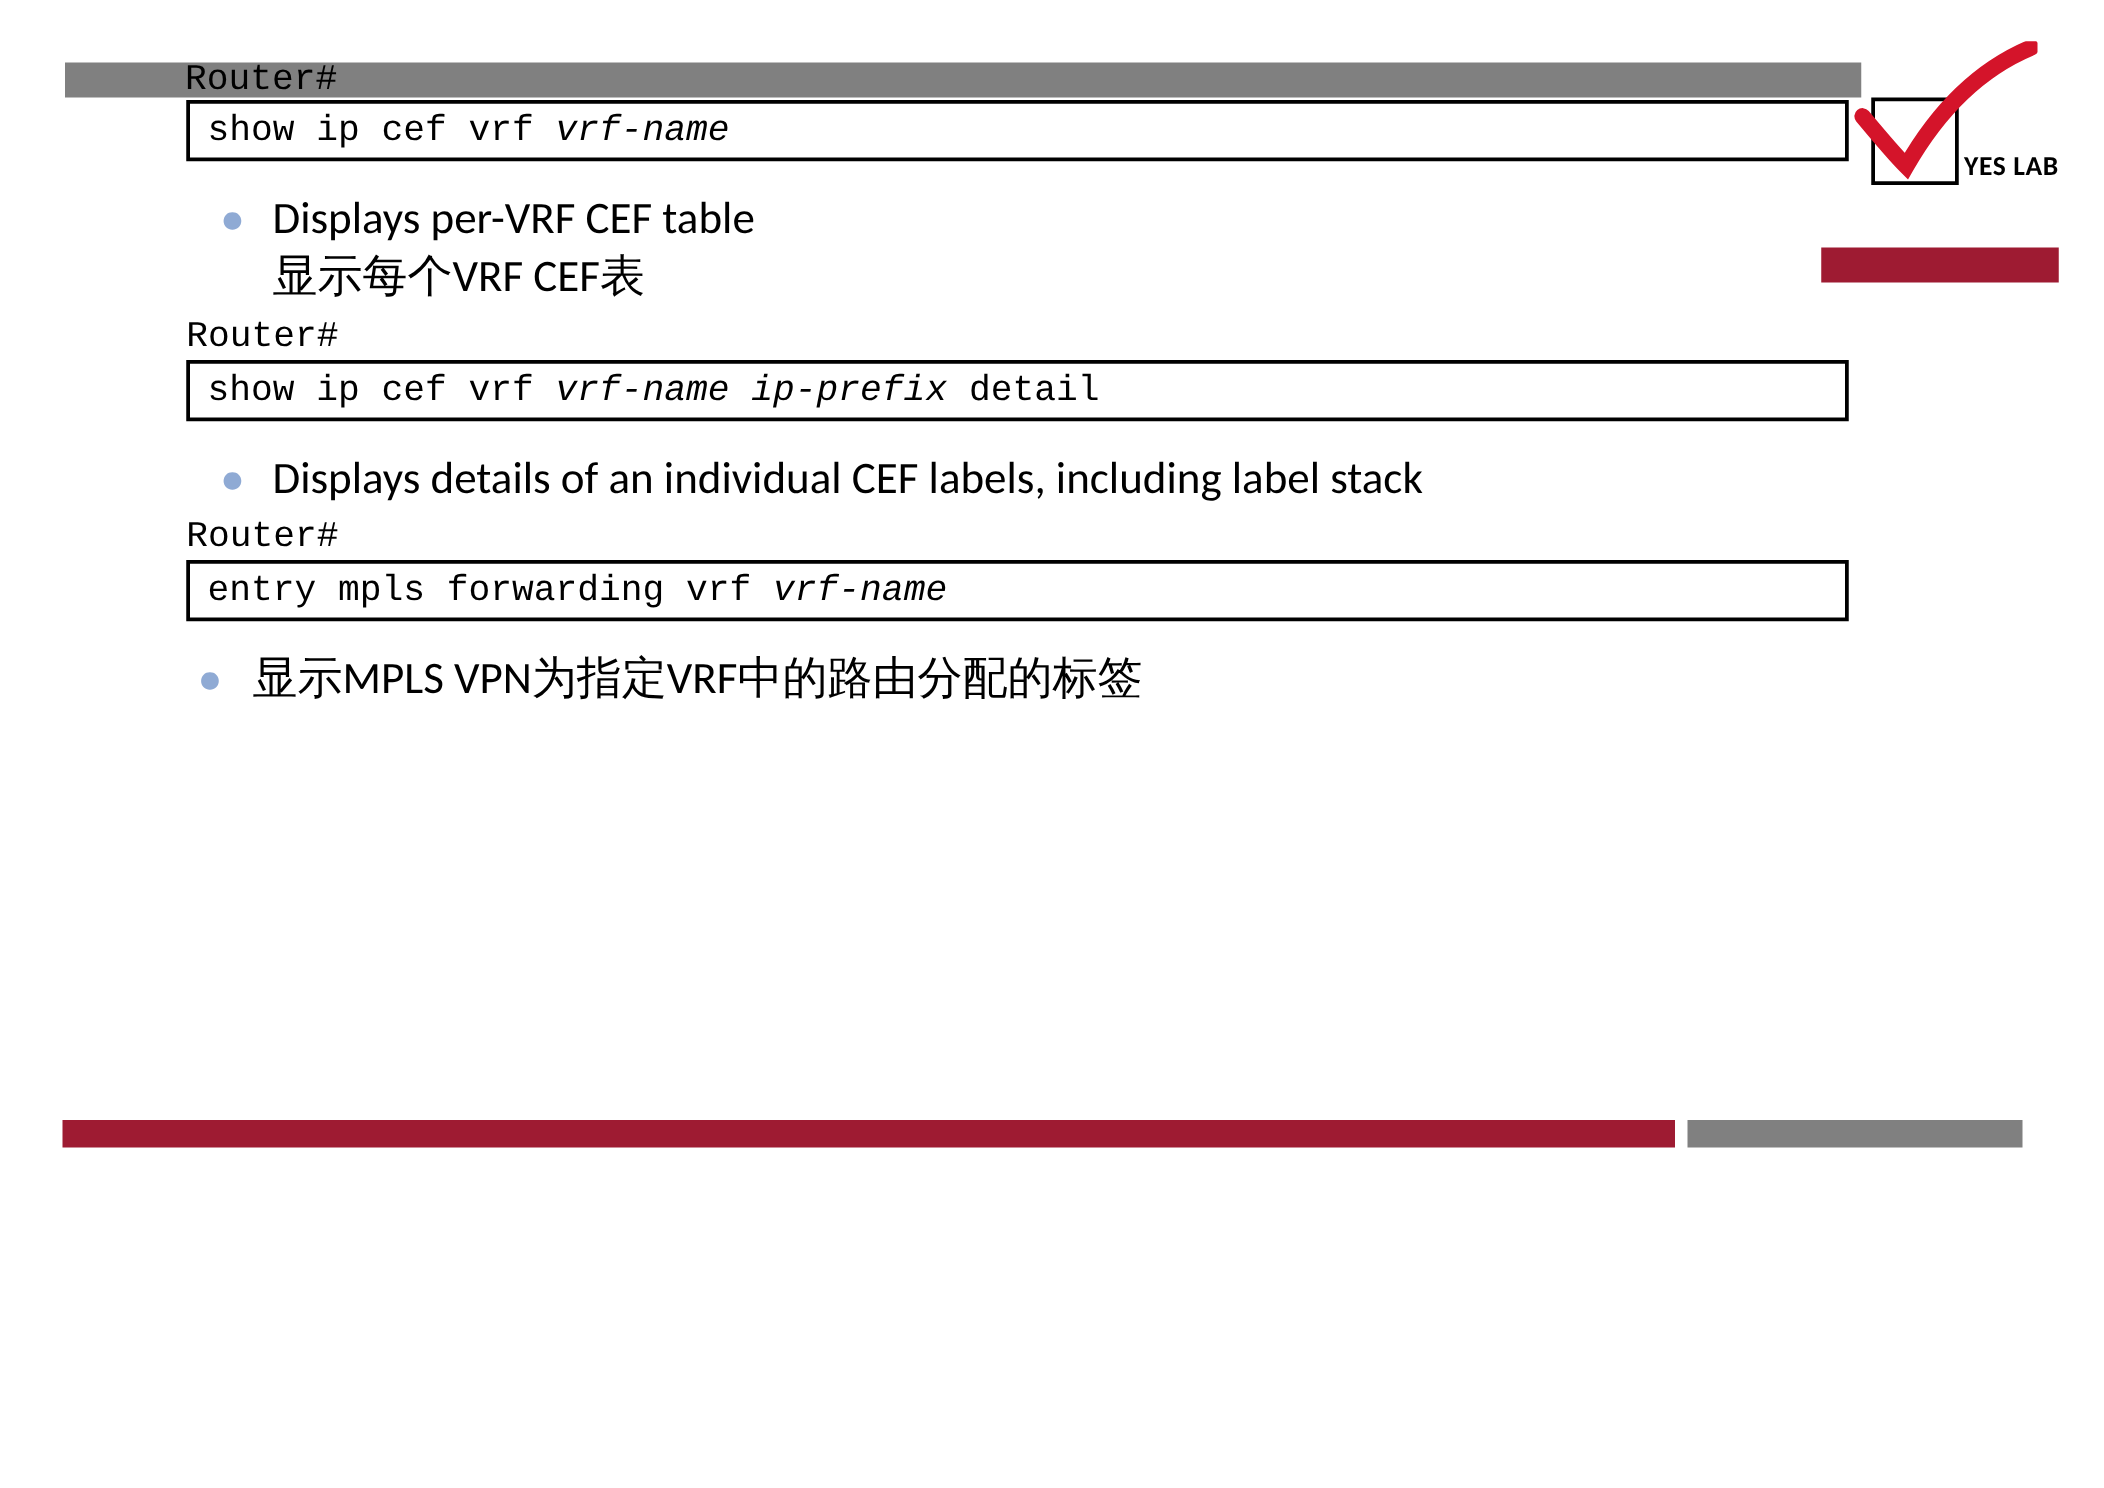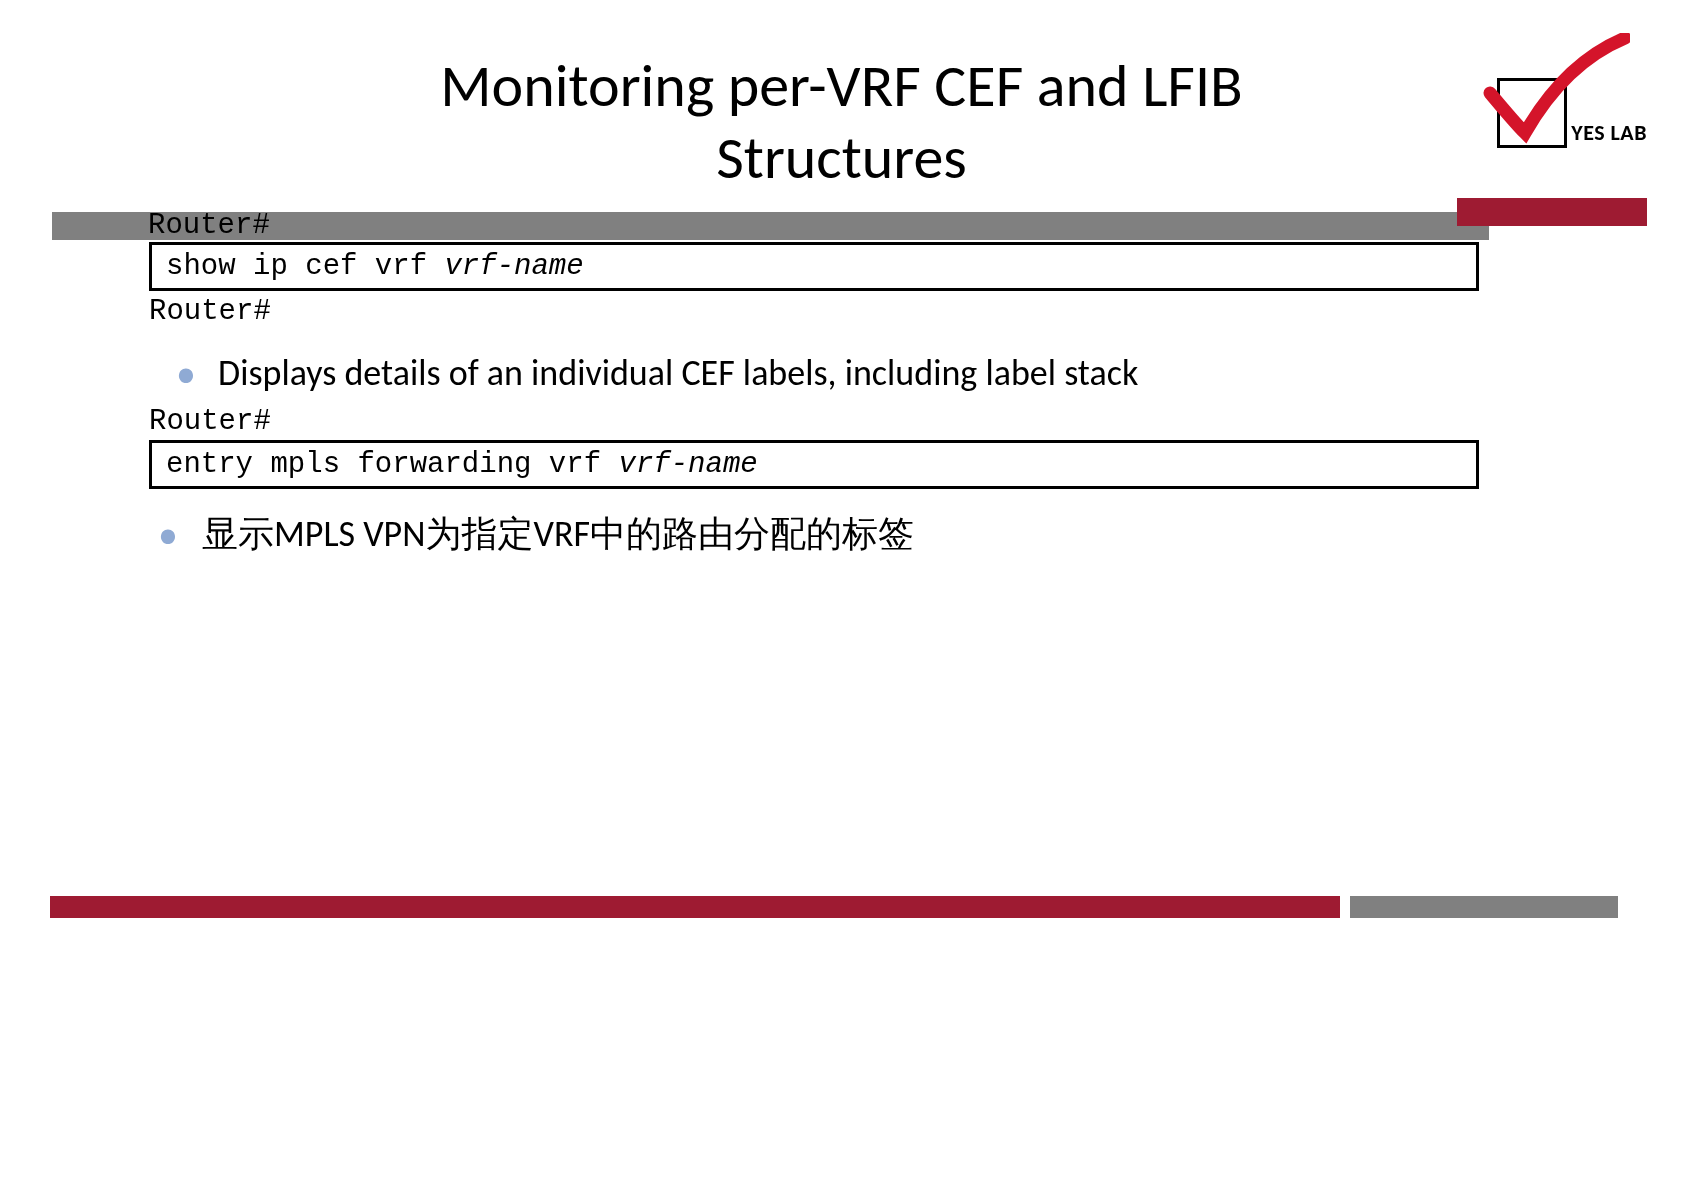--- a/index.html
+++ b/index.html
@@ -116,45 +116,50 @@
     .bullets-b li::before {
       left: 4px;
     }
     
   </style>
 </head>
 <body>
 
 <div class="slide">
 
-  <h1 class="title">
-    <span>Monitoring per-VRF CEF and LFIB</span><br>
-    <span>Structures</span>
-  </h1>
 
   <div class="logo-wrap">
     <div class="logo-box">
       <svg class="logo-check" viewBox="0 0 160 120">
         <path d="M 20 60 Q 45 90 55 100 Q 95 30 155 5" stroke="#d4142a" stroke-width="13" fill="none" stroke-linecap="round"></path>
       </svg>
     </div>
     <span class="logo-text">YES LAB</span>
   </div>
 
   <div class="header-bar">
     <span>Router#</span>
   </div>
   <div class="red-bar-right"></div>
 
   <div class="cmd-box">
     <span>show ip cef vrf </span><span class="ital">vrf-name</span>
   </div>
 
+  <ul class="bullets">
+    <li>
+      <span>Displays per-VRF CEF table</span><br>
+      <span>显示每个VRF CEF表</span>
+    </li>
+  </ul>
 
   <div class="prompt">Router#</div>
+  <div class="cmd-box">
+    <span>show ip cef vrf </span><span class="ital">vrf-name ip-prefix</span><span> detail</span>
+  </div>
 
   <ul class="bullets">
     <li>Displays details of an individual CEF labels, including label stack</li>
   </ul>
 
   <div class="prompt">Router#</div>
   <div class="cmd-box">
     <span>entry mpls forwarding vrf </span><span class="ital">vrf-name</span>
   </div>
 

